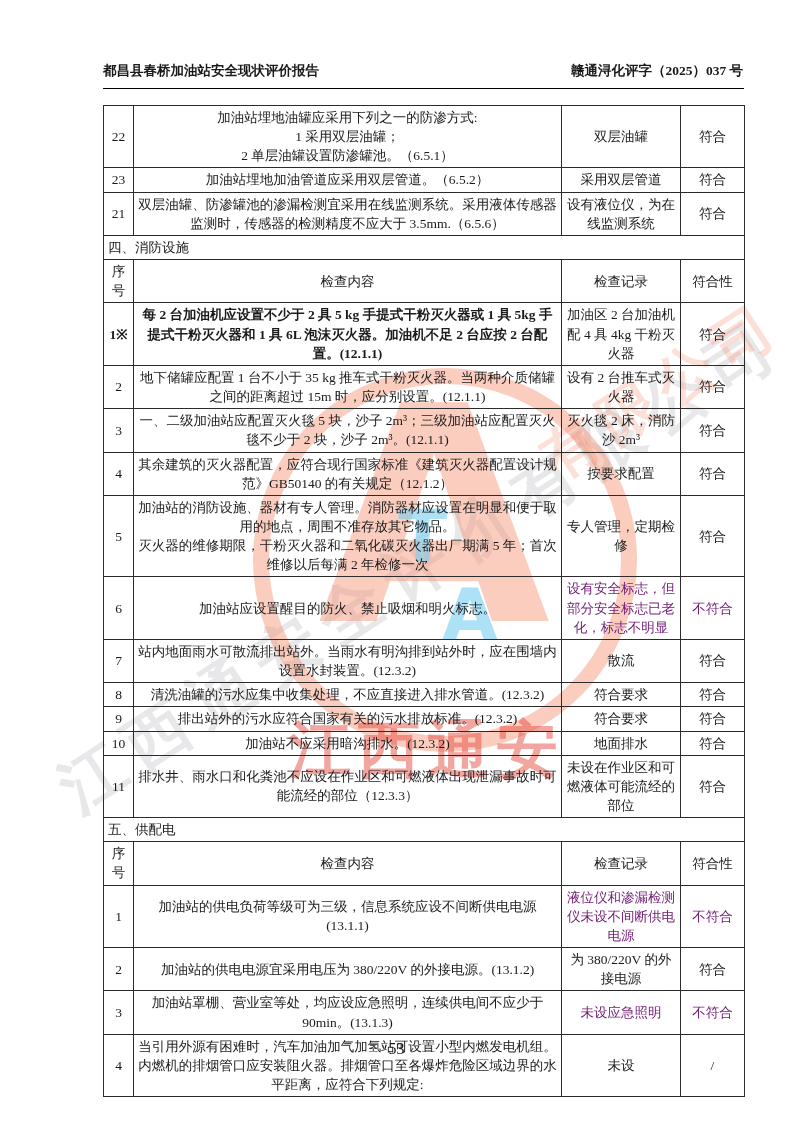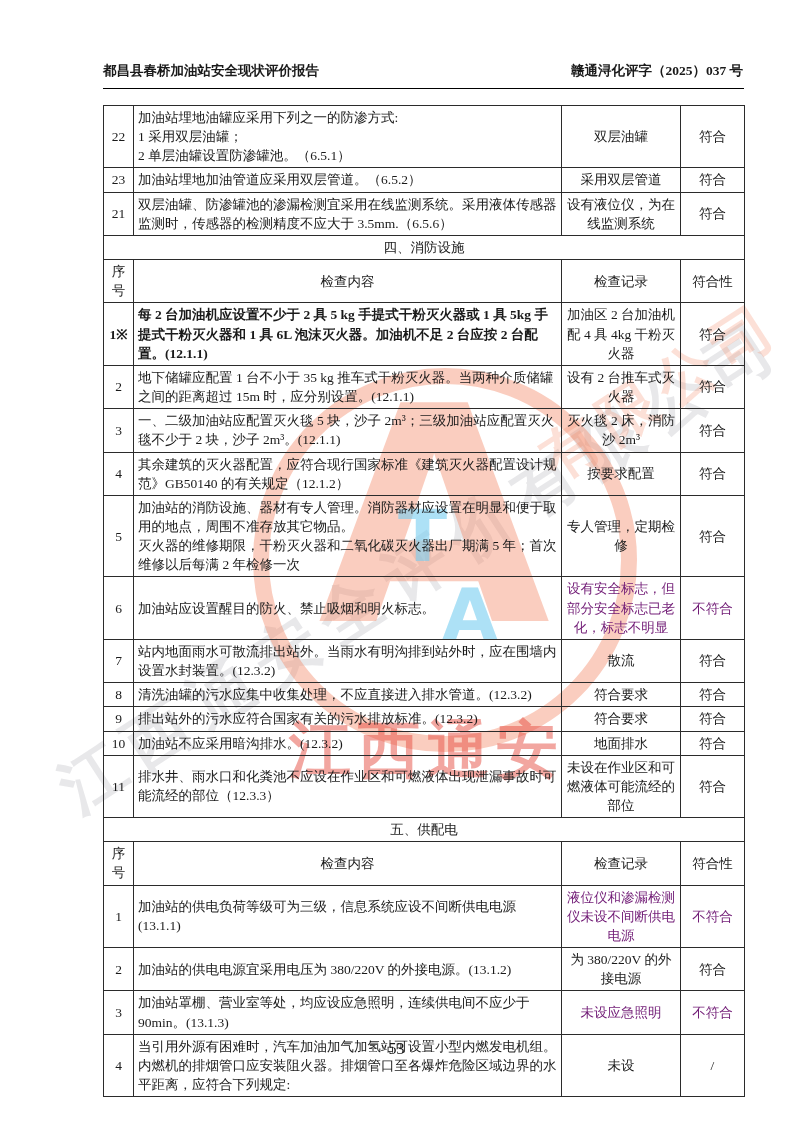--- a/index.html
+++ b/index.html
@@ -32,24 +32,24 @@
   .content{position:absolute;inset:0;z-index:2;}
   .hdr-left{position:absolute;left:103px;top:62px;font-size:13.5px;font-weight:bold;}
   .hdr-right{position:absolute;right:50px;top:62px;font-size:13.5px;font-weight:bold;}
   .hdr-rule{position:absolute;left:103px;top:88px;width:641px;border-top:1.5px solid #000;}
 
   table.doc{position:absolute;left:103px;top:105px;width:641px;border-collapse:collapse;table-layout:fixed;
             font-size:13.5px;background:transparent;}
   table.doc td{border:1px solid #2b2b2b;padding:2px 4px;line-height:1.42;vertical-align:middle;
                overflow:hidden;}
   td.c-no{text-align:center;padding:2px 1px;}
-  td.c-content{text-align:left;white-space:pre-line;}
+  td.c-content{text-align:center;white-space:pre-line;}
   td.c-record{text-align:center;}
   td.c-status{text-align:center;}
-  tr.sec-row td{text-align:center;border-left:1px solid #2b2b2b;border-right:1px solid #2b2b2b;}
+  tr.sec-row td{text-align:left;border-left:1px solid #2b2b2b;border-right:1px solid #2b2b2b;}
   tr.hdr-row td{text-align:center;}
   .bold{font-weight:bold;margin-top:31px;}
   .red{color:#701a75;}
 
   .page-num{position:absolute;left:0;top:1040px;width:100%;text-align:center;font-size:16px;}
 </style>
 </head>
 <body>
 
 <div class="page">

